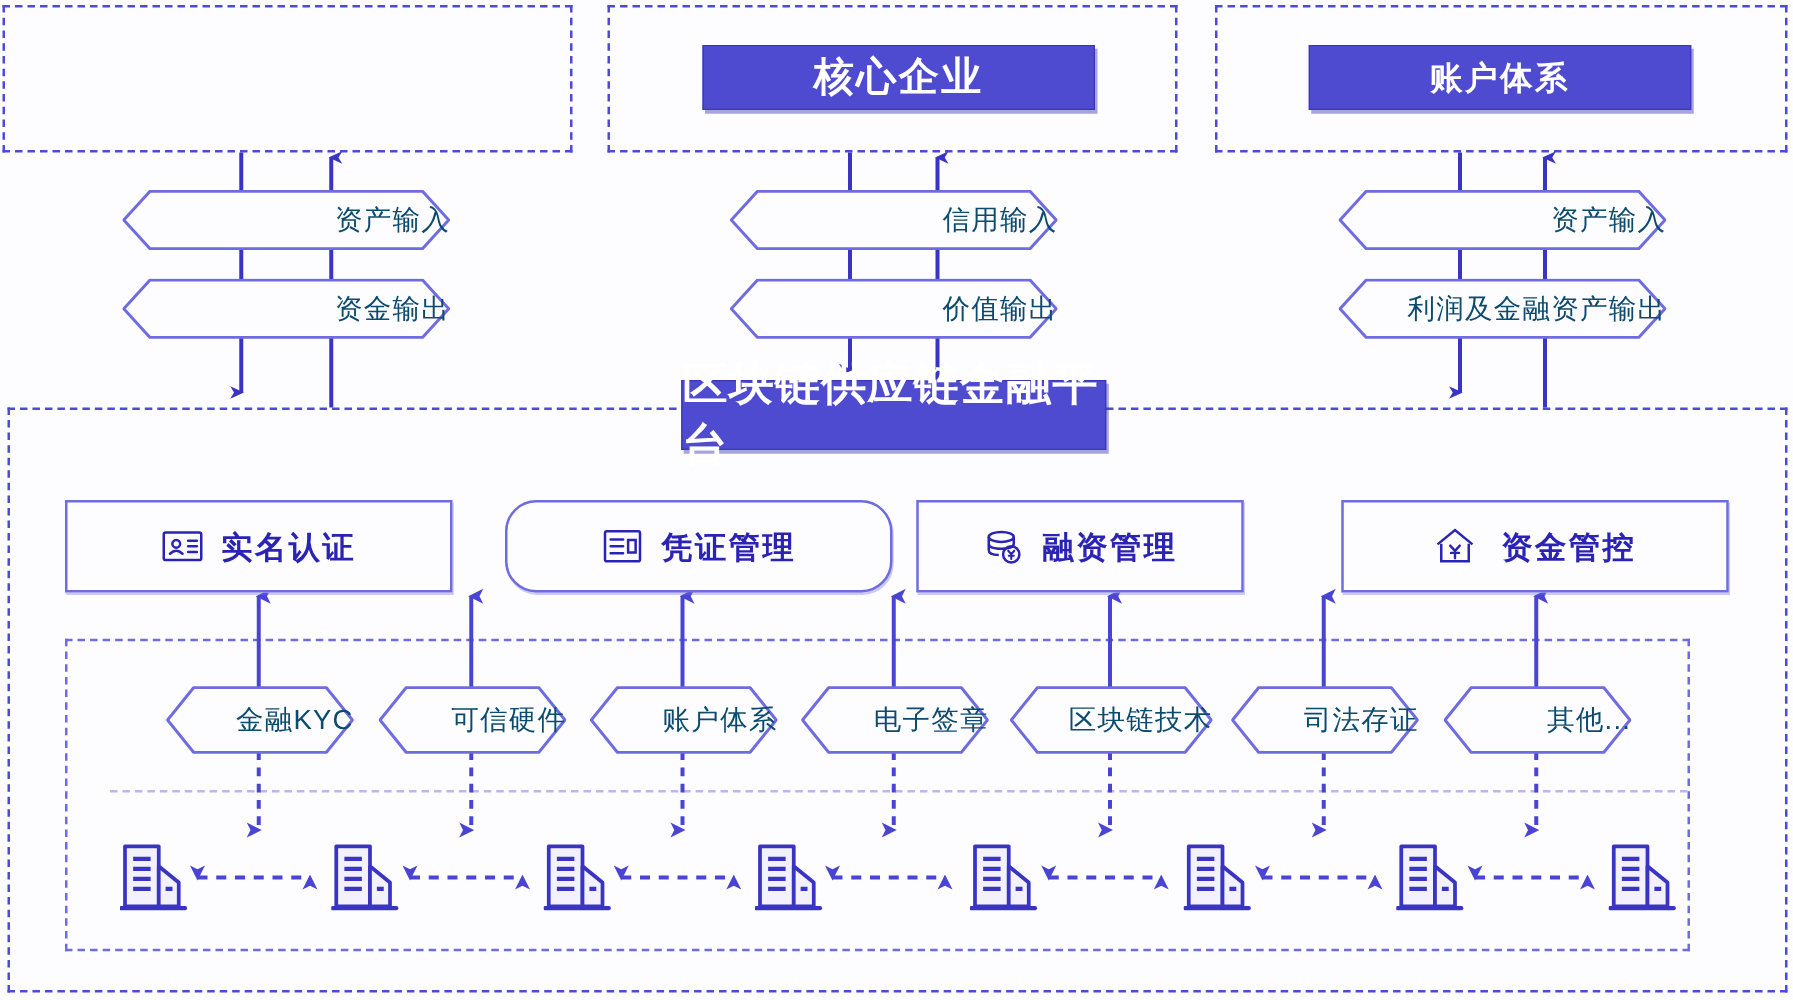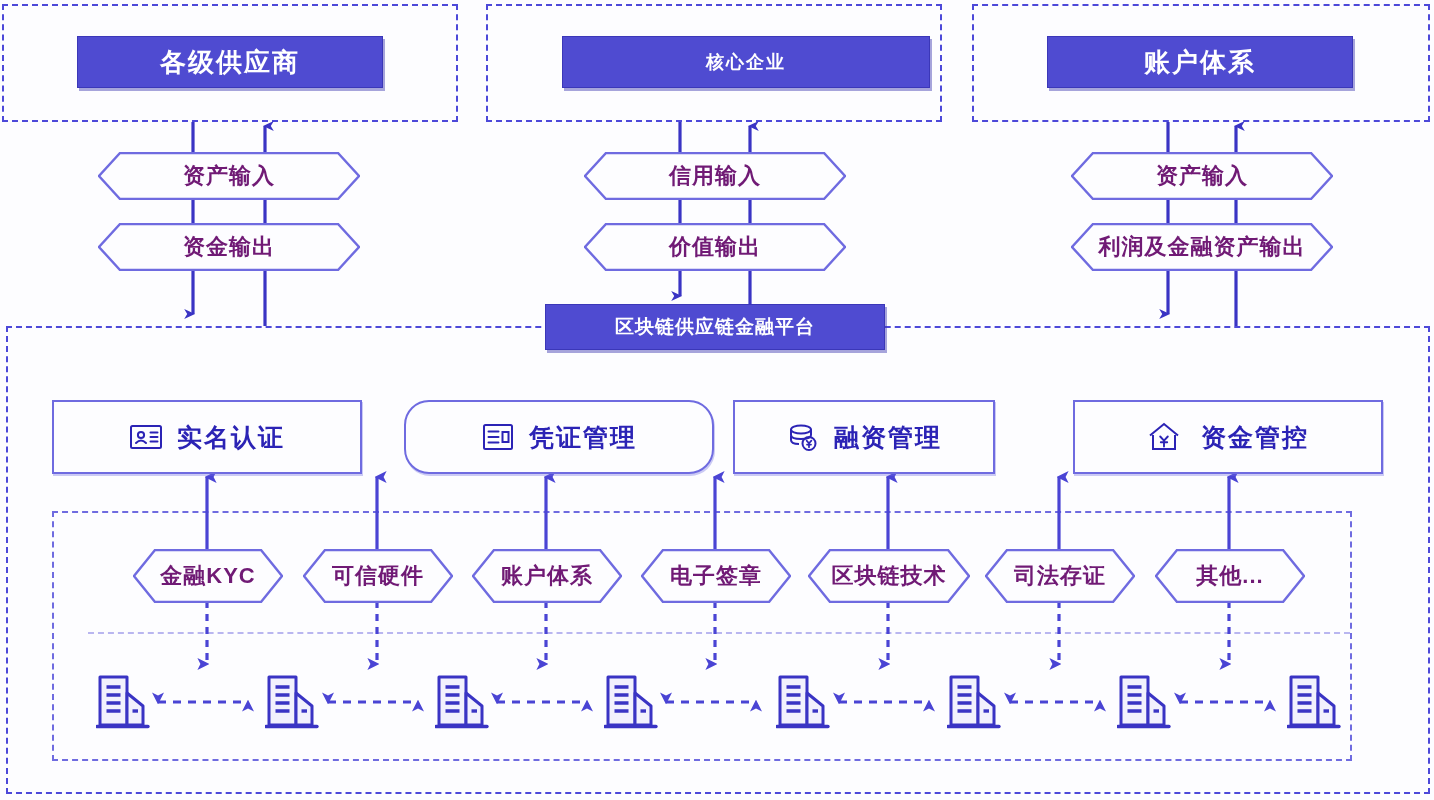--- a/index.html
+++ b/index.html
@@ -32,23 +32,23 @@
     font-weight:bold;
     letter-spacing:2px;
     box-sizing:border-box;
   }
   .hbar .txt{display:block;}
 
   
   .hex{
     position:absolute;
     box-sizing:border-box;
-    color:#701a75;
-    font-weight:bold;
-    display:flex;align-items:center;justify-content:center;
+    color:#0c4a6e;
+    font-weight:normal;
+    display:flex;align-items:center;justify-content:flex-end;
   }
   .hex svg{position:absolute;left:0;top:0;}
   .hex .txt{position:relative;z-index:2;letter-spacing:1px;white-space:nowrap;}
 
   
   .card{
     position:absolute;
     box-sizing:border-box;
     border:2px solid #6f6be0;
     background:#fdfdff;
@@ -80,24 +80,21 @@
   <div class="dbox" style="left:2px;top:4px;width:456px;height:118px;"></div>
   <div class="dbox" style="left:486px;top:4px;width:456px;height:118px;"></div>
   <div class="dbox" style="left:972px;top:4px;width:458px;height:118px;"></div>
 
   <div class="dbox" style="left:6px;top:326px;width:1424px;height:468px;"></div>
 
   <div class="dbox light" style="left:52px;top:511px;width:1300px;height:250px;"></div>
 
   <div class="divline" style="left:88px;top:632px;width:1262px;"></div>
 
-  <div class="hbar" style="left:77px;top:36px;width:306px;height:52px;font-size:26px;">
-    <span class="txt">各级供应商</span>
-  </div>
-  <div class="hbar" style="left:562px;top:36px;width:368px;height:52px;font-size:18px;justify-content:center;">
+  <div class="hbar" style="left:562px;top:36px;width:314px;height:52px;font-size:32px;justify-content:center;">
     <span class="txt">核心企业</span>
   </div>
   <div class="hbar" style="left:1047px;top:36px;width:306px;height:52px;font-size:26px;">
     <span class="txt">账户体系</span>
   </div>
 
   <svg id="wires" viewBox="0 0 1434 800">
     <defs>
       <marker id="arrUp" markerWidth="12" markerHeight="12" refX="6" refY="2.2" orient="auto-start-reverse" markerUnits="userSpaceOnUse">
         <path d="M6 0 L11 11 L6 8 L1 11 Z" fill="#3a34c4"></path>
@@ -191,21 +188,21 @@
       </svg>
     <span class="txt">资产输入</span>
   </div>
   <div class="hex" style="left:1071px;top:223px;width:262px;height:48px;font-size:22px;">
     <svg width="262" height="48" viewBox="0 0 262 48">
         <polygon points="22,1 240,1 261,24 240,47 22,47 1,24" fill="#fdfdff" stroke="#6f6be0" stroke-width="2.4"></polygon>
       </svg>
     <span class="txt">利润及金融资产输出</span>
   </div>
 
-  <div class="hbar" style="left:545px;top:304px;width:340px;height:46px;font-size:19px;letter-spacing:1px;">
+  <div class="hbar" style="left:545px;top:304px;width:340px;height:56px;font-size:36px;letter-spacing:1px;">
     <span class="txt">区块链供应链金融平台</span>
   </div>
 
   <div class="card" style="left:52px;top:400px;width:310px;height:74px;">
     <span class="ico">
       <svg width="34" height="34" viewBox="0 0 34 34" fill="none" stroke="#2b23b5" stroke-width="2">
         <rect x="2" y="6" width="30" height="22" rx="1.5"></rect>
         <circle cx="12" cy="15" r="3.1"></circle>
         <path d="M7 23 q5 -5 10 0" stroke-linecap="round"></path>
         <path d="M21.5 12.5 H28.5 M21.5 17 H28.5 M21.5 21.5 H28.5" stroke-linecap="round"></path>

